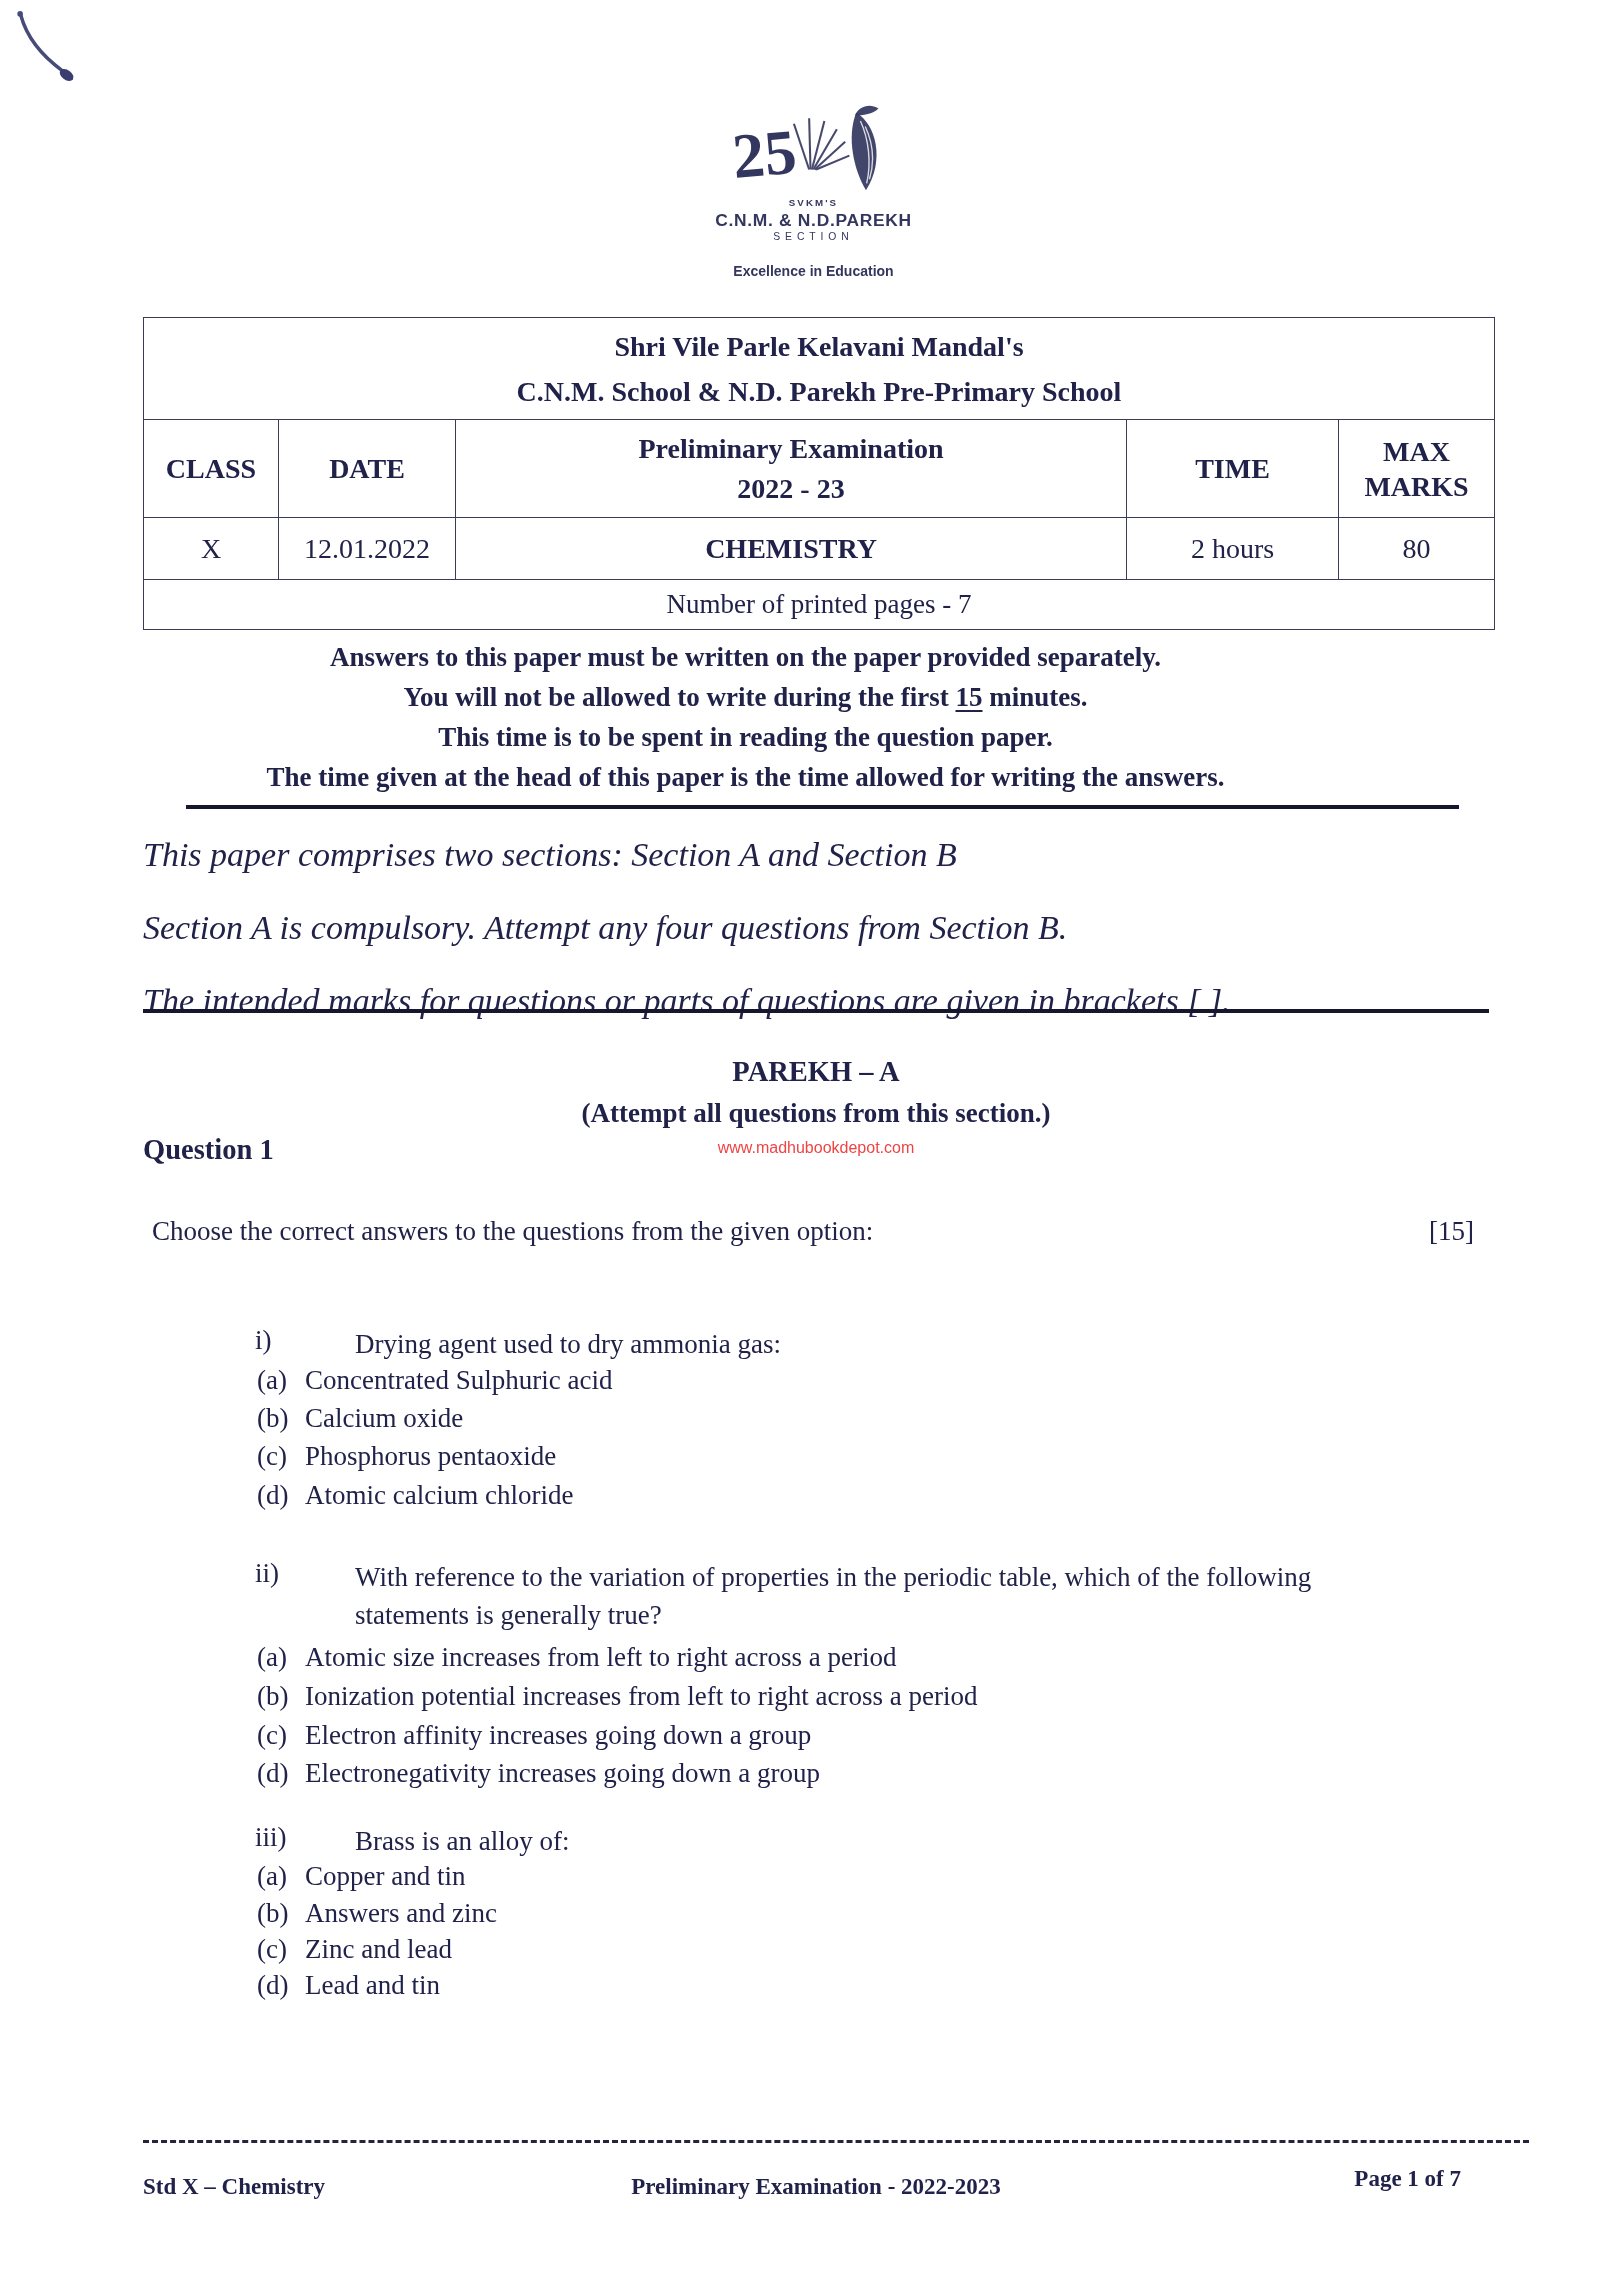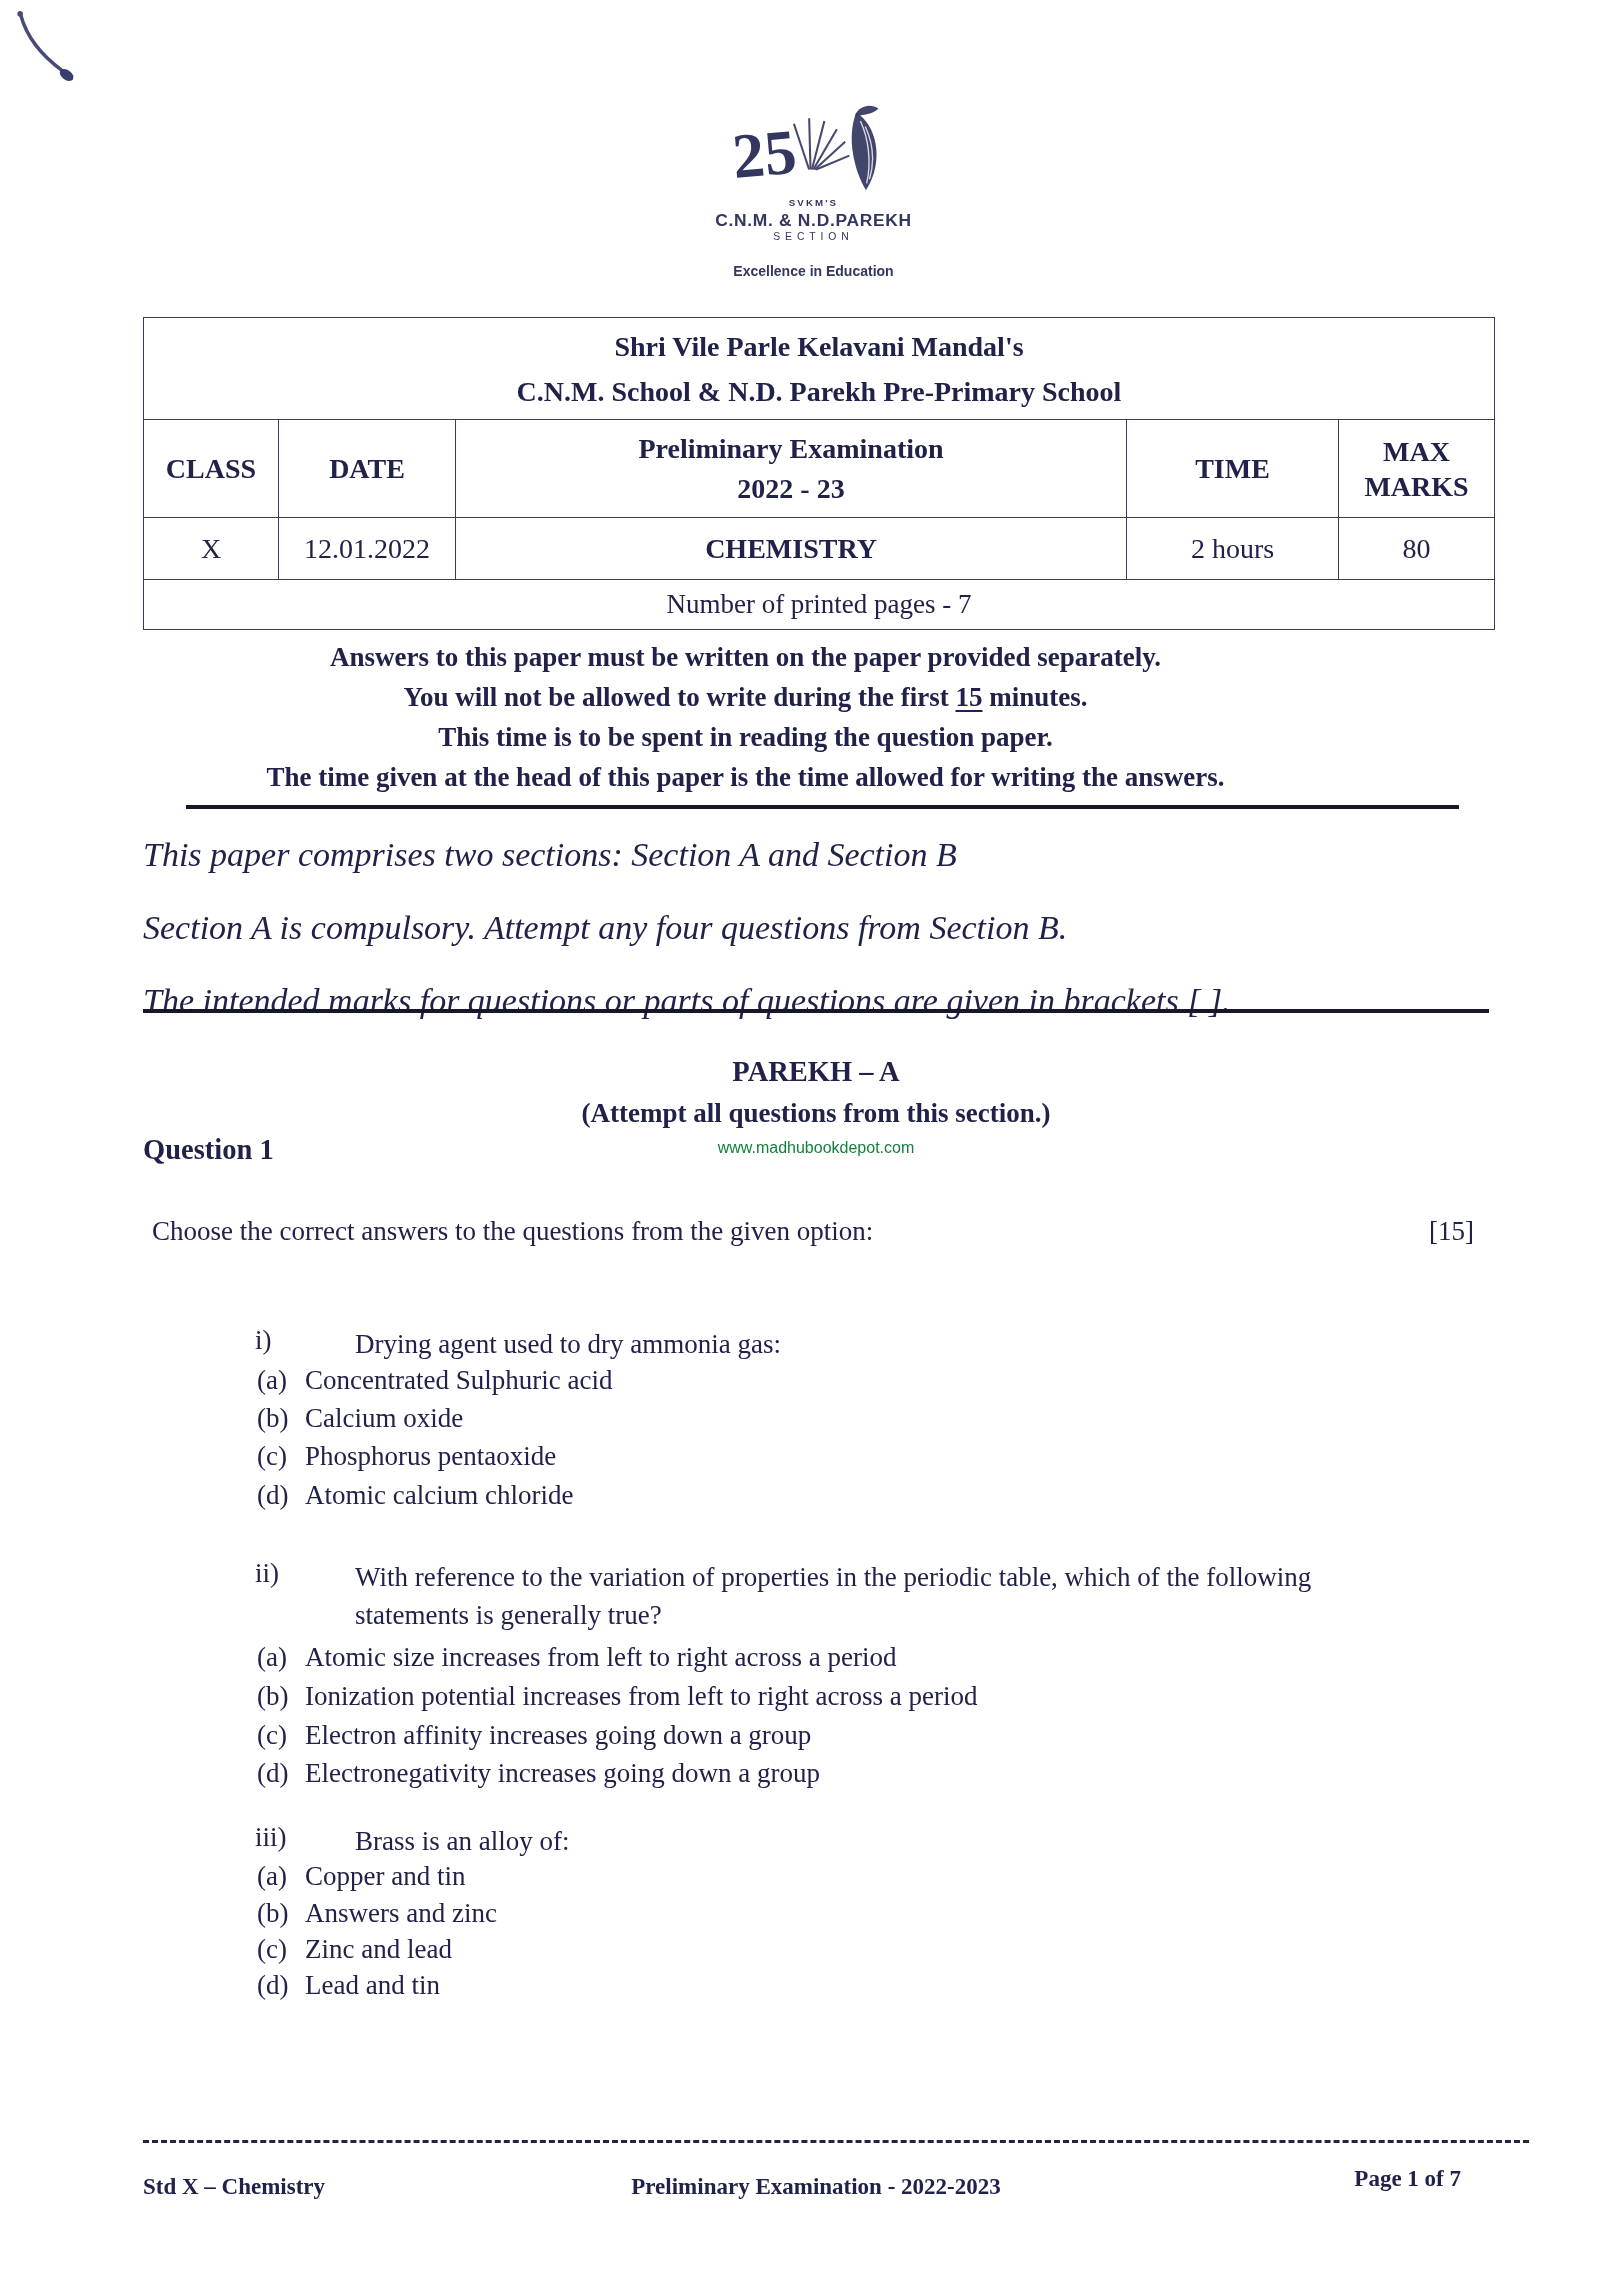--- a/index.html
+++ b/index.html
@@ -39,21 +39,21 @@
 
   .rule1 { position:absolute; left:186px; top:805px; width:1273px; height:4.2px; background:#16172c; }
   .rule2 { position:absolute; left:143px; top:1009px; width:1346px; height:4.2px; background:#16172c; }
 
   
   .notes { position:absolute; left:143px; top:836px; width:1346px; text-align:left; font-style:italic; font-size:34px; }
   .notes .note-line { margin-bottom:35px; }
 
   .section-title { position:absolute; top:1056px; left:143px; width:1346px; text-align:center; font-weight:bold; font-size:28.5px; }
   .section-sub   { position:absolute; top:1098px; left:143px; width:1346px; text-align:center; font-weight:bold; font-size:27px; }
-  .watermark     { position:absolute; top:1139px; left:143px; width:1346px; text-align:center; font-family:"Liberation Sans", sans-serif; font-size:16px; color:#15803d; }
+  .watermark     { position:absolute; top:1139px; left:143px; width:1346px; text-align:center; font-family:"Liberation Sans", sans-serif; font-size:16px; color:#ef4444; }
   .q1-label      { position:absolute; top:1134px; left:143px; font-weight:bold; font-size:28.5px; }
   .q1-prompt     { position:absolute; top:1216px; left:152px; width:1322px; font-size:27px; }
   .q1-marks      { position:absolute; right:0; top:0; }
 
   .qrow { position:absolute; left:0; width:1610px; font-size:27px; }
   .qnum   { position:absolute; left:255px; }
   .qtext  { position:absolute; left:355px; width:1057px; line-height:38px; }
   .olabel { position:absolute; left:257px; }
   .otext  { position:absolute; left:305px; }
 

